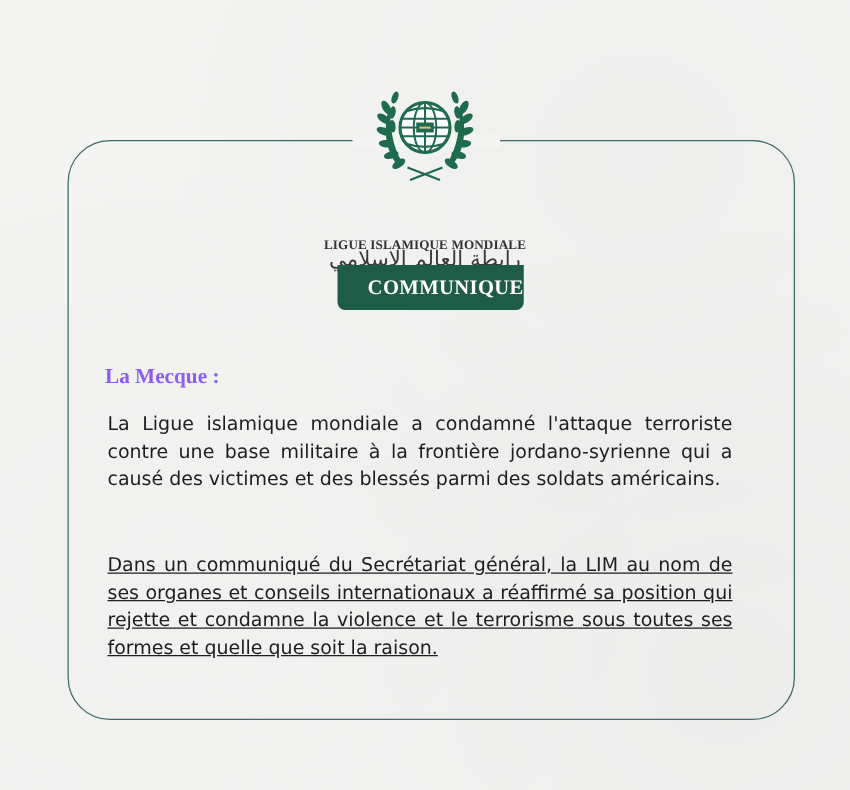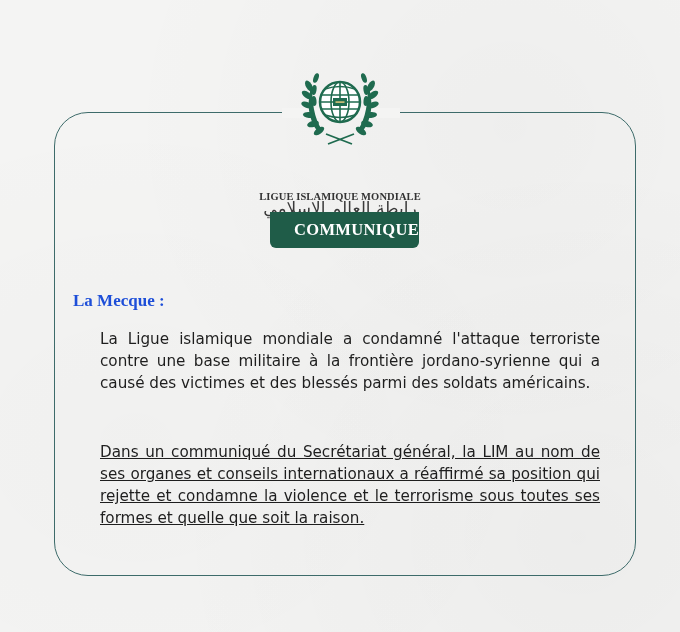--- a/index.html
+++ b/index.html
@@ -85,31 +85,31 @@
       color: #ffffff;
       font-family: "Liberation Serif", serif;
       font-weight: bold;
       font-size: 16.5px;
       text-align: right;
       line-height: 36px;
       letter-spacing: 0.3px;
     }
     .location {
       position: absolute;
-      left: 73px;
+      left: 84px;
       top: 291px;
       font-family: "Liberation Serif", serif;
       font-weight: bold;
       font-size: 17px;
-      color: #1d4ed8;
+      color: #8b5cf6;
       text-align: center;
     }
     .para {
       position: absolute;
-      left: 100px;
+      left: 86px;
       width: 500px;
       font-family: "DejaVu Sans", sans-serif;
       font-size: 15.2px;
       line-height: 22px;
       color: #1e1e1e;
       text-align: justify;
       margin: 0;
     }
     .para.p1 { top: 328px; }
     .para.p2 { top: 441px; text-decoration: underline; }

